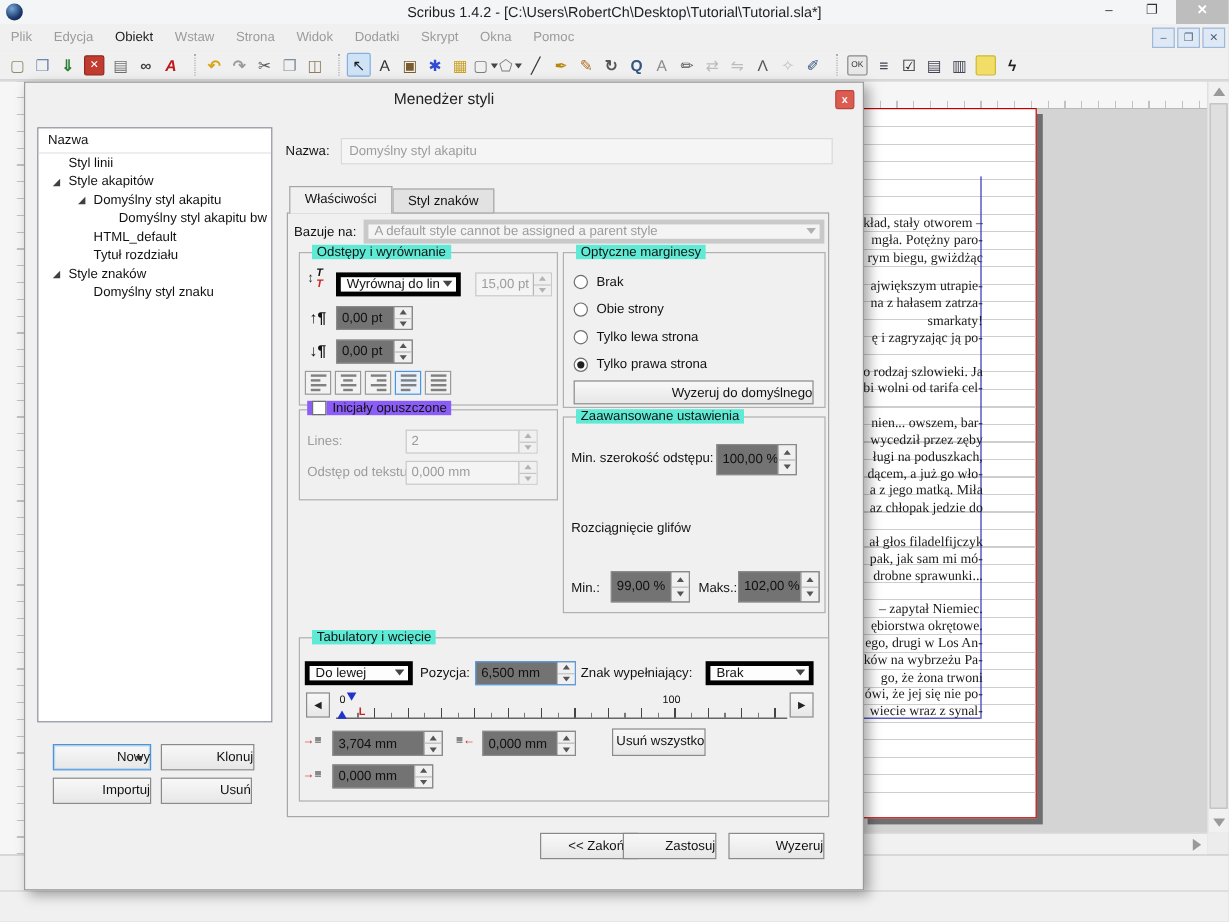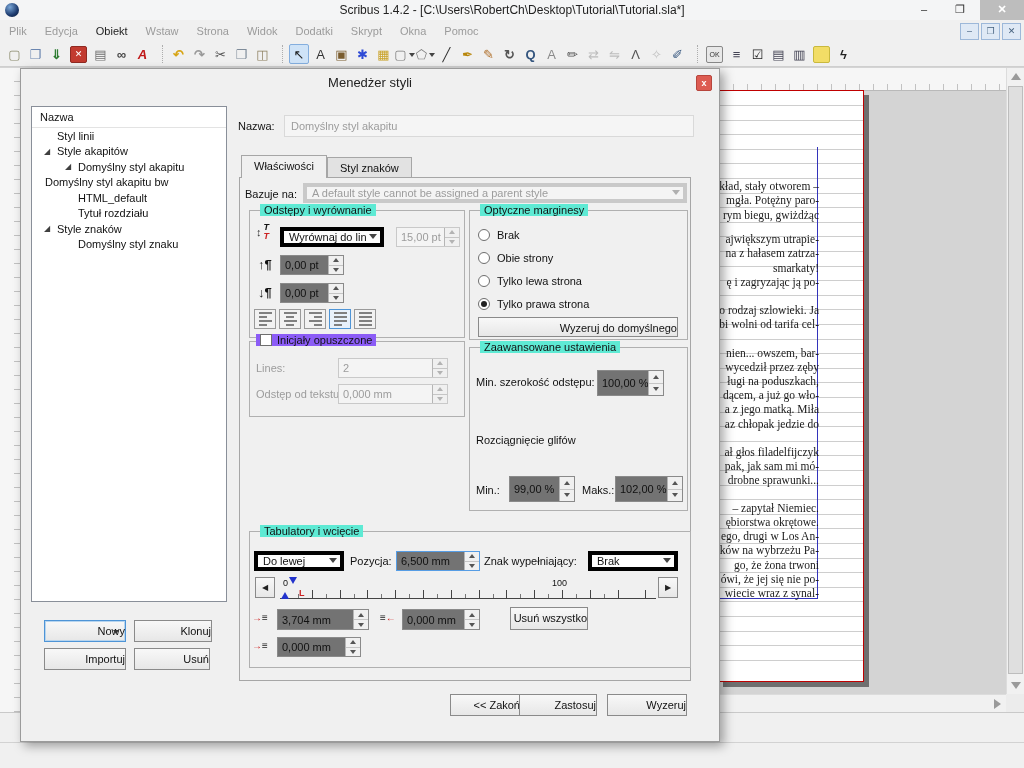--- a/index.html
+++ b/index.html
@@ -402,21 +402,21 @@
         <div class="trow" style="padding-left:12px">
           <span class="tarrow">◢</span>
           <span class="tlab">Style akapitów</span>
         </div>
 
         <div class="trow" style="padding-left:33px">
           <span class="tarrow">◢</span>
           <span class="tlab">Domyślny styl akapitu</span>
         </div>
 
-        <div class="trow" style="">
+        <div class="trow" style="padding-left:54px">
           <span class="tarrow"></span>
           <span class="tlab">Domyślny styl akapitu bw</span>
         </div>
 
         <div class="trow" style="padding-left:33px">
           <span class="tarrow"></span>
           <span class="tlab">HTML_default</span>
         </div>
 
         <div class="trow" style="padding-left:33px">

